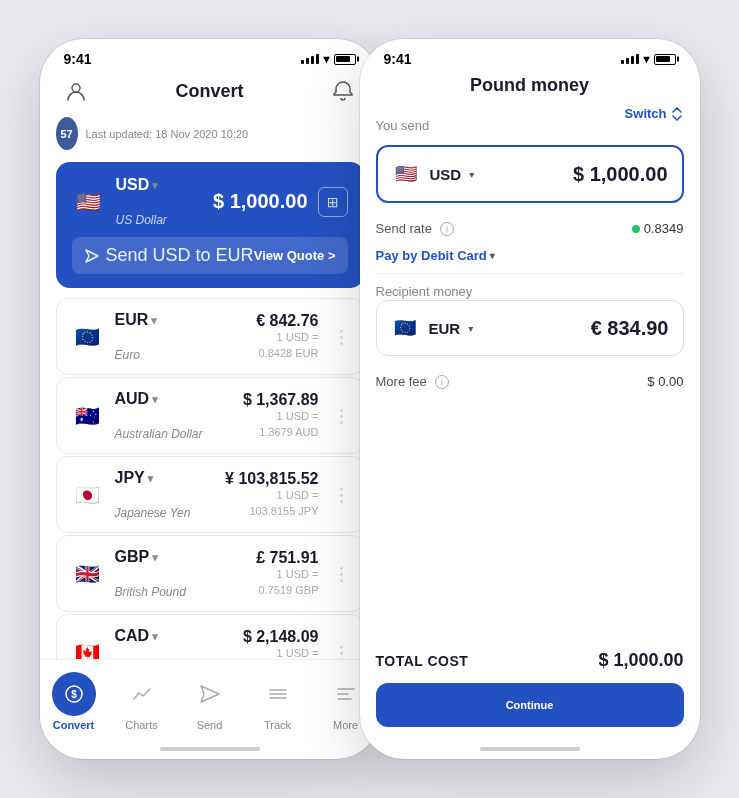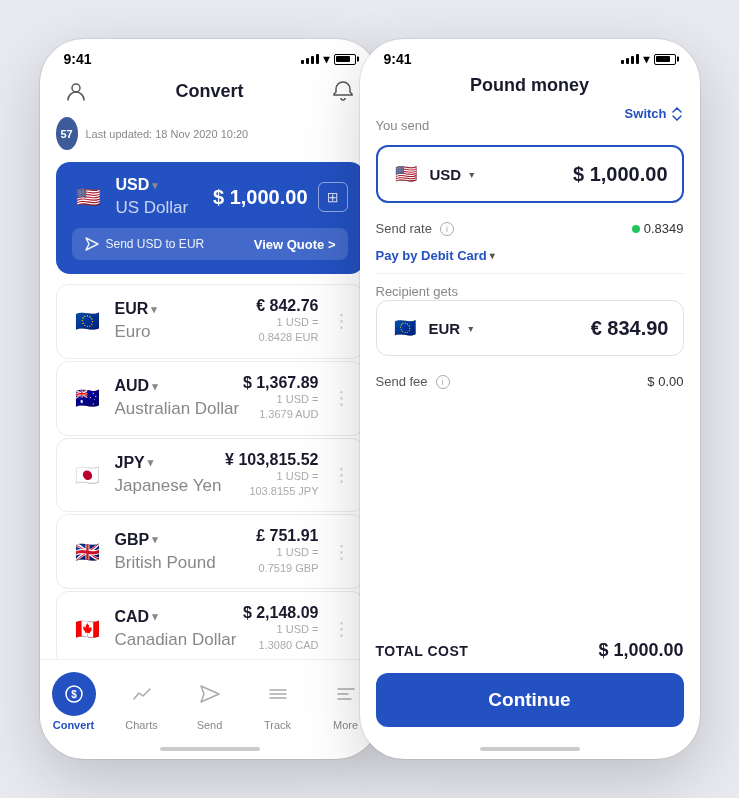--- a/index.html
+++ b/index.html
@@ -144,21 +144,21 @@
     }
     .currency-code {
       font-size: 16px;
       font-weight: 700;
       color: #fff;
       display: flex;
       align-items: center;
       gap: 3px;
     }
     .currency-code.dark { color: #1a1a2e; }
-    .currency-name { font-size: 17px; color: rgba(255,255,255,0.75); margin-top: 4px; }
+    .currency-name { font-size: 12px; color: rgba(255,255,255,0.75); margin-top: 19px; font-style: italic; }
     .currency-name.dark { color: #888; }
     .currency-amount {
       font-size: 20px;
       font-weight: 700;
       color: #fff;
     }
     .calc-icon {
       width: 30px; height: 30px;
       border: 1.5px solid rgba(255,255,255,0.5);
       border-radius: 6px;
@@ -170,21 +170,21 @@
     }
     .send-bar {
       display: flex;
       justify-content: space-between;
       align-items: center;
       background: rgba(255,255,255,0.15);
       border-radius: 8px;
       padding: 8px 12px;
       margin-top: 10px;
     }
-    .send-bar-left { display: flex; align-items: center; gap: 6px; color: rgba(255,255,255,0.9); font-size: 12px; }
+    .send-bar-left { display: flex; align-items: center; gap: 6px; color: rgba(255,255,255,0.9); font-size: 18px; }
     .send-bar-right { color: #fff; font-size: 13px; font-weight: 600; }
     
     .currency-list { display: flex; flex-direction: column; gap: 2px; margin-top: 10px; }
     .currency-item {
       display: flex;
       align-items: center;
       justify-content: space-between;
       padding: 12px 12px 12px 14px;
       border: 1.5px solid #e8eaf0;
       border-radius: 12px;
@@ -296,21 +296,21 @@
     }
     .total-label { font-size: 14px; font-weight: 700; color: #1a1a2e; letter-spacing: 0.5px; }
     .total-amount { font-size: 18px; font-weight: 700; color: #1a1a2e; }
     .continue-btn {
       margin: 0 16px 12px;
       background: #2351c1;
       color: #fff;
       border: none;
       border-radius: 12px;
       padding: 16px;
-      font-size: 19px;
+      font-size: 11px;
       font-weight: 600;
       width: calc(100% - 32px);
       cursor: pointer;
       text-align: center;
     }
     .info-circle {
       width: 14px; height: 14px;
       border: 1px solid #aaa;
       border-radius: 50%;
       display: inline-flex;
@@ -596,34 +596,34 @@
       <div class="send-info-row">
         <div class="pay-method">
           <span>Pay by Debit Card</span>
           <span class="caret-down">▾</span>
         </div>
       </div>
 
       <div class="divider"></div>
 
       <div style="margin-top:8px;">
-        <span class="send-section-label">Recipient gets</span>
+        <span class="send-section-label">Recipient money</span>
         <div class="send-input-card gray-border">
           <div class="currency-selector">
             <div class="flag-circle" style="width:30px;height:30px;font-size:18px;">🇪🇺</div>
             <span style="font-size:15px;font-weight:700;color:#1a1a2e;">EUR</span>
             <span class="caret-down">▾</span>
           </div>
           <span class="send-amount">€ 834.90</span>
         </div>
       </div>
 
       <div class="send-info-row">
         <span class="send-info-label">
-          <span>Send fee</span>
+          <span>More fee</span>
           <span class="info-circle">i</span>
         </span>
         <span class="send-info-value">$ 0.00</span>
       </div>
 
       <div style="flex:1;min-height:30px;"></div>
     </div>
 
     <div class="total-cost-row">
       <span class="total-label">TOTAL COST</span>

